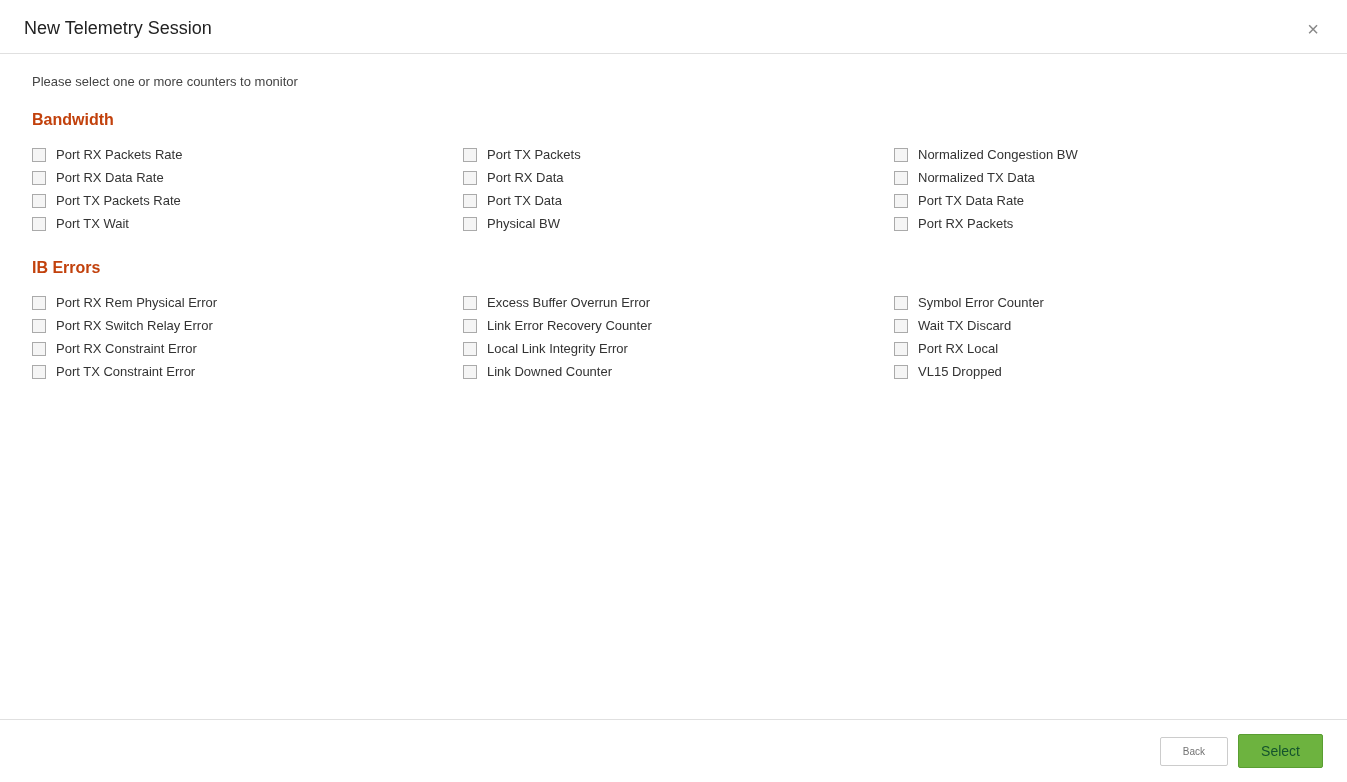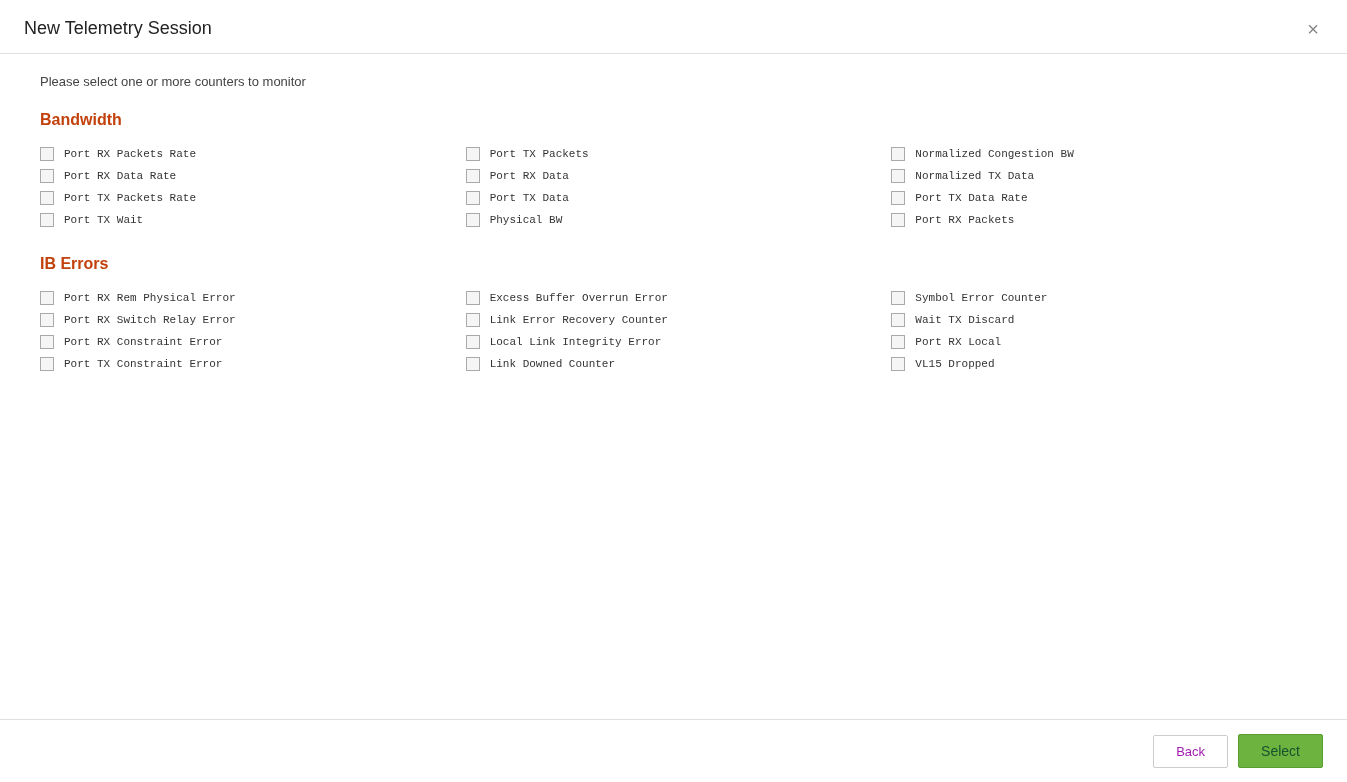--- a/index.html
+++ b/index.html
@@ -40,21 +40,21 @@
       background: none;
       border: none;
       font-size: 20px;
       color: #888;
       cursor: pointer;
       line-height: 1;
       padding: 0 4px;
     }
     .dialog-body {
       flex: 1;
-      padding: 20px 40px;
+      padding: 20px 32px;
       overflow-y: auto;
     }
     .subtitle {
       color: #444;
       margin-bottom: 20px;
       font-size: 13px;
     }
     .section-title {
       color: #c2410c;
       font-weight: 600;
@@ -83,38 +83,37 @@
       cursor: pointer;
       appearance: none;
       -webkit-appearance: none;
     }
     .counter-checkbox:checked {
       background: #6db33f;
       border-color: #6db33f;
     }
     .counter-label {
       color: #333;
-      font-size: 11px;
-      cursor: pointer;
-      font-family: Liberation Mono, monospace;
+      font-size: 13px;
+      cursor: pointer;
     }
     .dialog-footer {
       display: flex;
       align-items: center;
       justify-content: flex-end;
       padding: 14px 24px;
       border-top: 1px solid #e0e0e0;
       gap: 10px;
     }
     .btn-back {
       background: #fff;
       border: 1px solid #ccc;
-      color: #a21caf;
+      color: #737373;
       padding: 8px 22px;
-      font-size: 13px;
+      font-size: 10px;
       cursor: pointer;
       border-radius: 2px;
     }
     .btn-select {
       background: #6db33f;
       border: 1px solid #5a9e32;
       color: #14532d;
       padding: 8px 22px;
       font-size: 14px;
       cursor: pointer;

